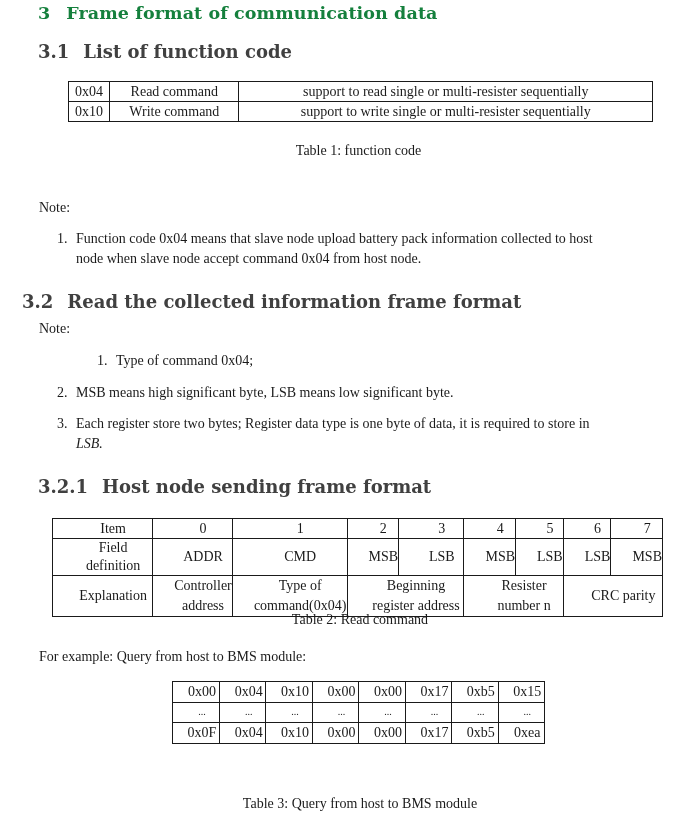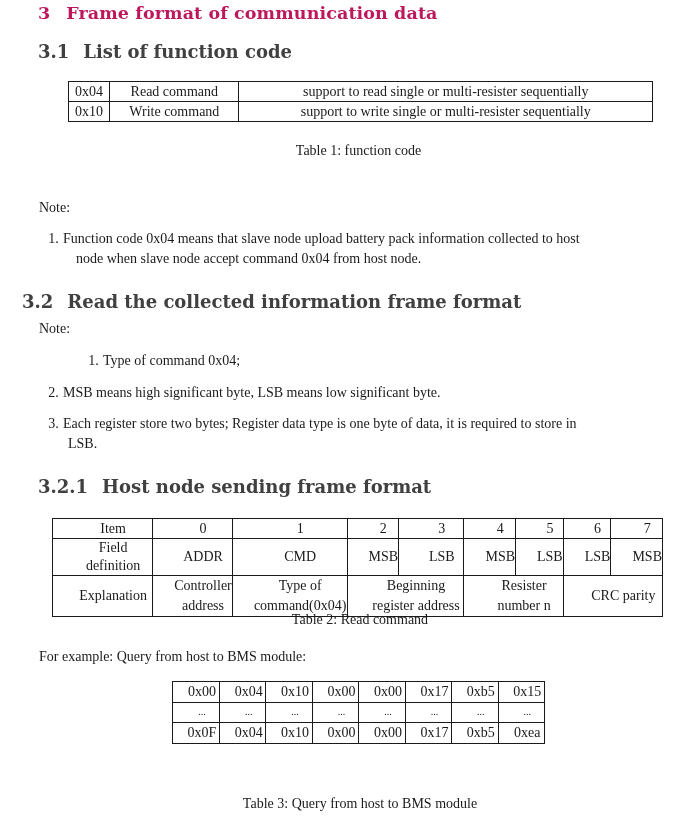--- a/index.html
+++ b/index.html
@@ -3,21 +3,21 @@
   <meta charset="utf-8">
   <style>
     html, body { margin: 0; padding: 0; background: #ffffff; }
     body {
       width: 699px; height: 819px; position: relative; overflow: hidden;
       font-family: "DejaVu Serif", "Liberation Serif", serif;
       color: #1a1a1a;
     }
     .abs { position: absolute; }
     .h-section {
-      color: #be185d; font-weight: bold; font-size: 17.5px;
+      color: #15803d; font-weight: bold; font-size: 17.5px;
       left: 38px; top: 3px; white-space: nowrap; letter-spacing: 0.1px;
     }
     .h-section .num { margin-right: 16px; }
     .h-sub {
       color: #404040; font-weight: bold; font-size: 18px; white-space: nowrap;
     }
     .h-sub .num { margin-right: 14px; }
     .txt { font-family: "Liberation Serif", "DejaVu Serif", serif; font-size: 14px; white-space: nowrap; color: #1a1a1a; }
     .caption { font-family: "Liberation Serif", "DejaVu Serif", serif; font-size: 14px; white-space: nowrap; text-align: center; }
     table { border-collapse: collapse; position: absolute; font-family: "Liberation Serif", "DejaVu Serif", serif; font-size: 14px; color: #1a1a1a; }
@@ -32,21 +32,21 @@
     #t1 .c3 { width: 356px; }
 
     #t2 { left: 52px; top: 518px; width: 611px; }
     #t2 td { height: 19px; padding-left: 21px; }
     #t2 tr.expl td { height: 40px; line-height: 20px; }
 
     #t3 { left: 172px; top: 681px; width: 373px; }
     #t3 td { height: 19.5px; width: 46px; padding-left: 12px; }
     #t3 tr.dots td { font-size: 10px; }
 
-    .list-item { position: absolute; left: 44px; text-align: center; }
+    .list-item { position: absolute; left: 57px; }
     .list-item .n { display: inline-block; width: 19px; }
   </style>
 </head>
 <body>
 
 <div class="abs h-section">
   <span class="num">3</span><span>Frame format of communication data</span>
 </div>
 
 <div class="abs h-sub" style="left:38px; top:41px;">
@@ -82,21 +82,21 @@
 <div class="abs txt" style="left:39px; top:321px;">Note:</div>
 <div class="list-item txt" style="top:353px;margin-left:40px;">
   <span class="n">1.</span><span>Type of command 0x04;</span>
 </div>
 <div class="list-item txt" style="top:385px;">
   <span class="n">2.</span><span>MSB means high significant byte, LSB means low significant byte.</span>
 </div>
 <div class="list-item txt" style="top:416px;">
   <span class="n">3.</span><span>Each register store two bytes; Register data type is one byte of data, it is required to store in</span>
 </div>
-<div class="abs txt" style="left:68px; top:436px;">LSB.</div>
+<div class="abs txt" style="left:76px; top:436px;font-style:italic;">LSB.</div>
 
 <div class="abs h-sub" style="left:38px; top:476px;">
   <span class="num">3.2.1</span><span>Host node sending frame format</span>
 </div>
 
 <table id="t2" class="outer">
   <colgroup>
     <col style="width:112px">
       <col style="width:78px">
       <col style="width:115px">

